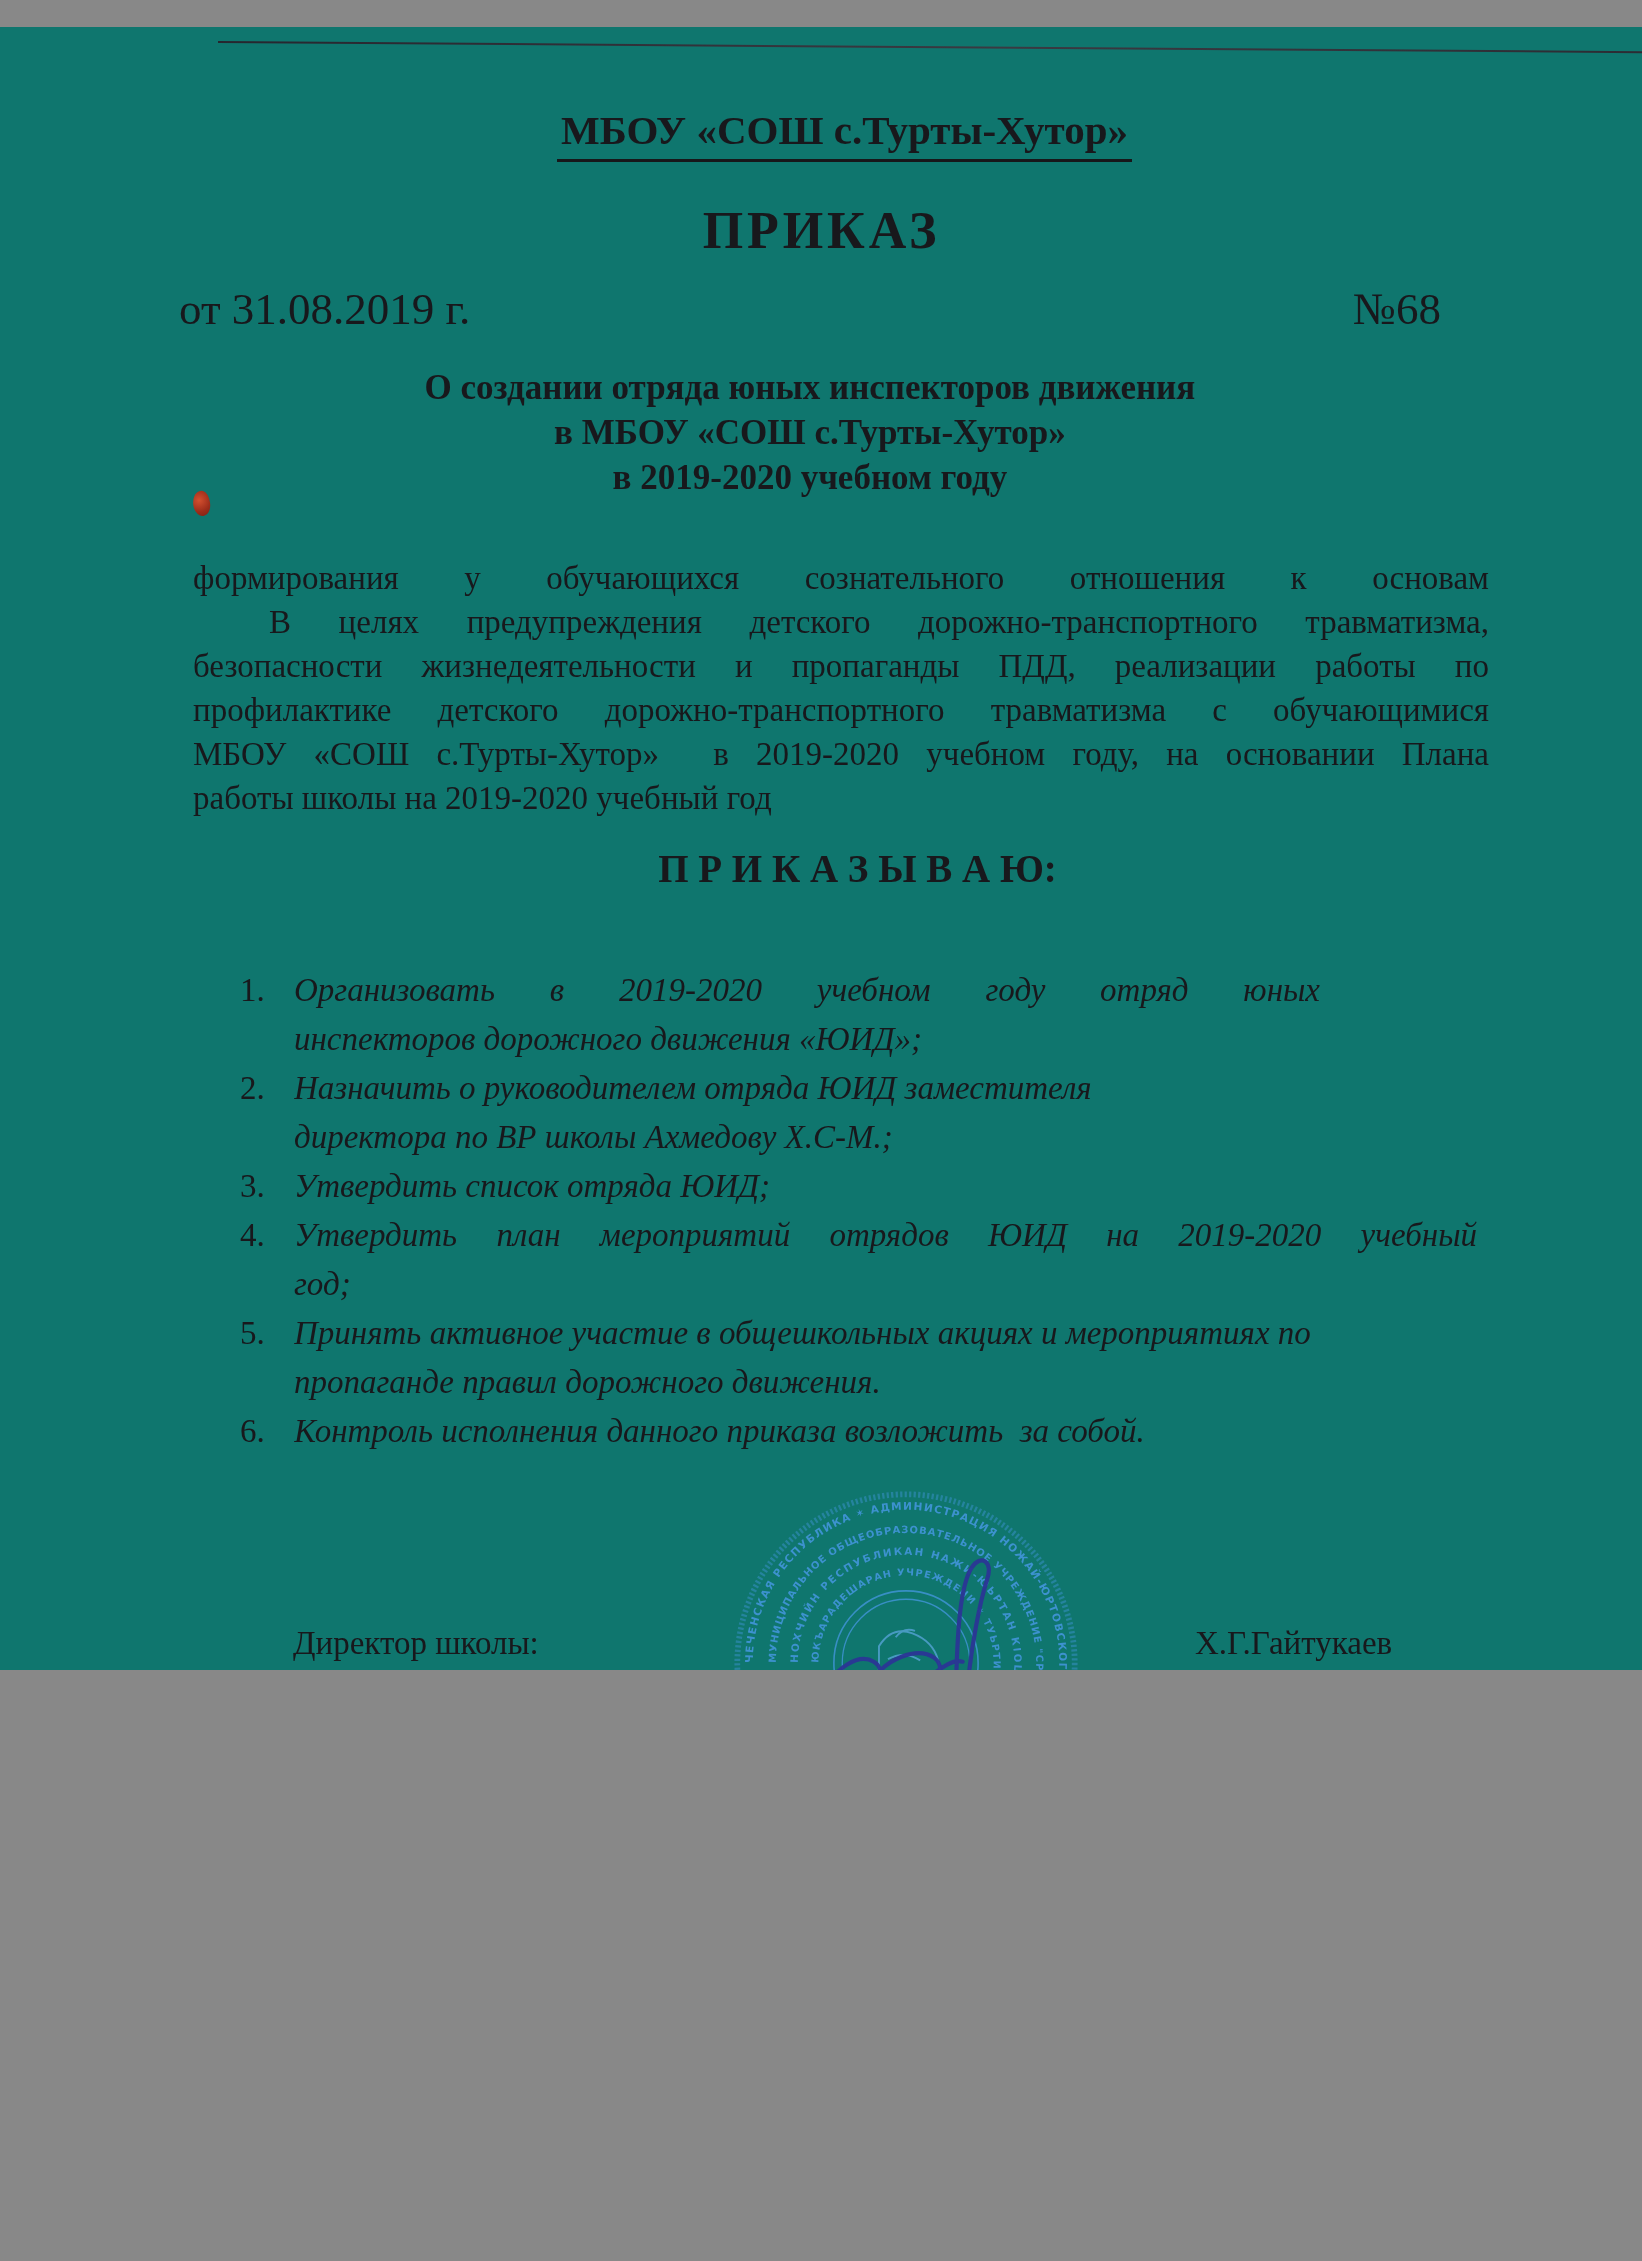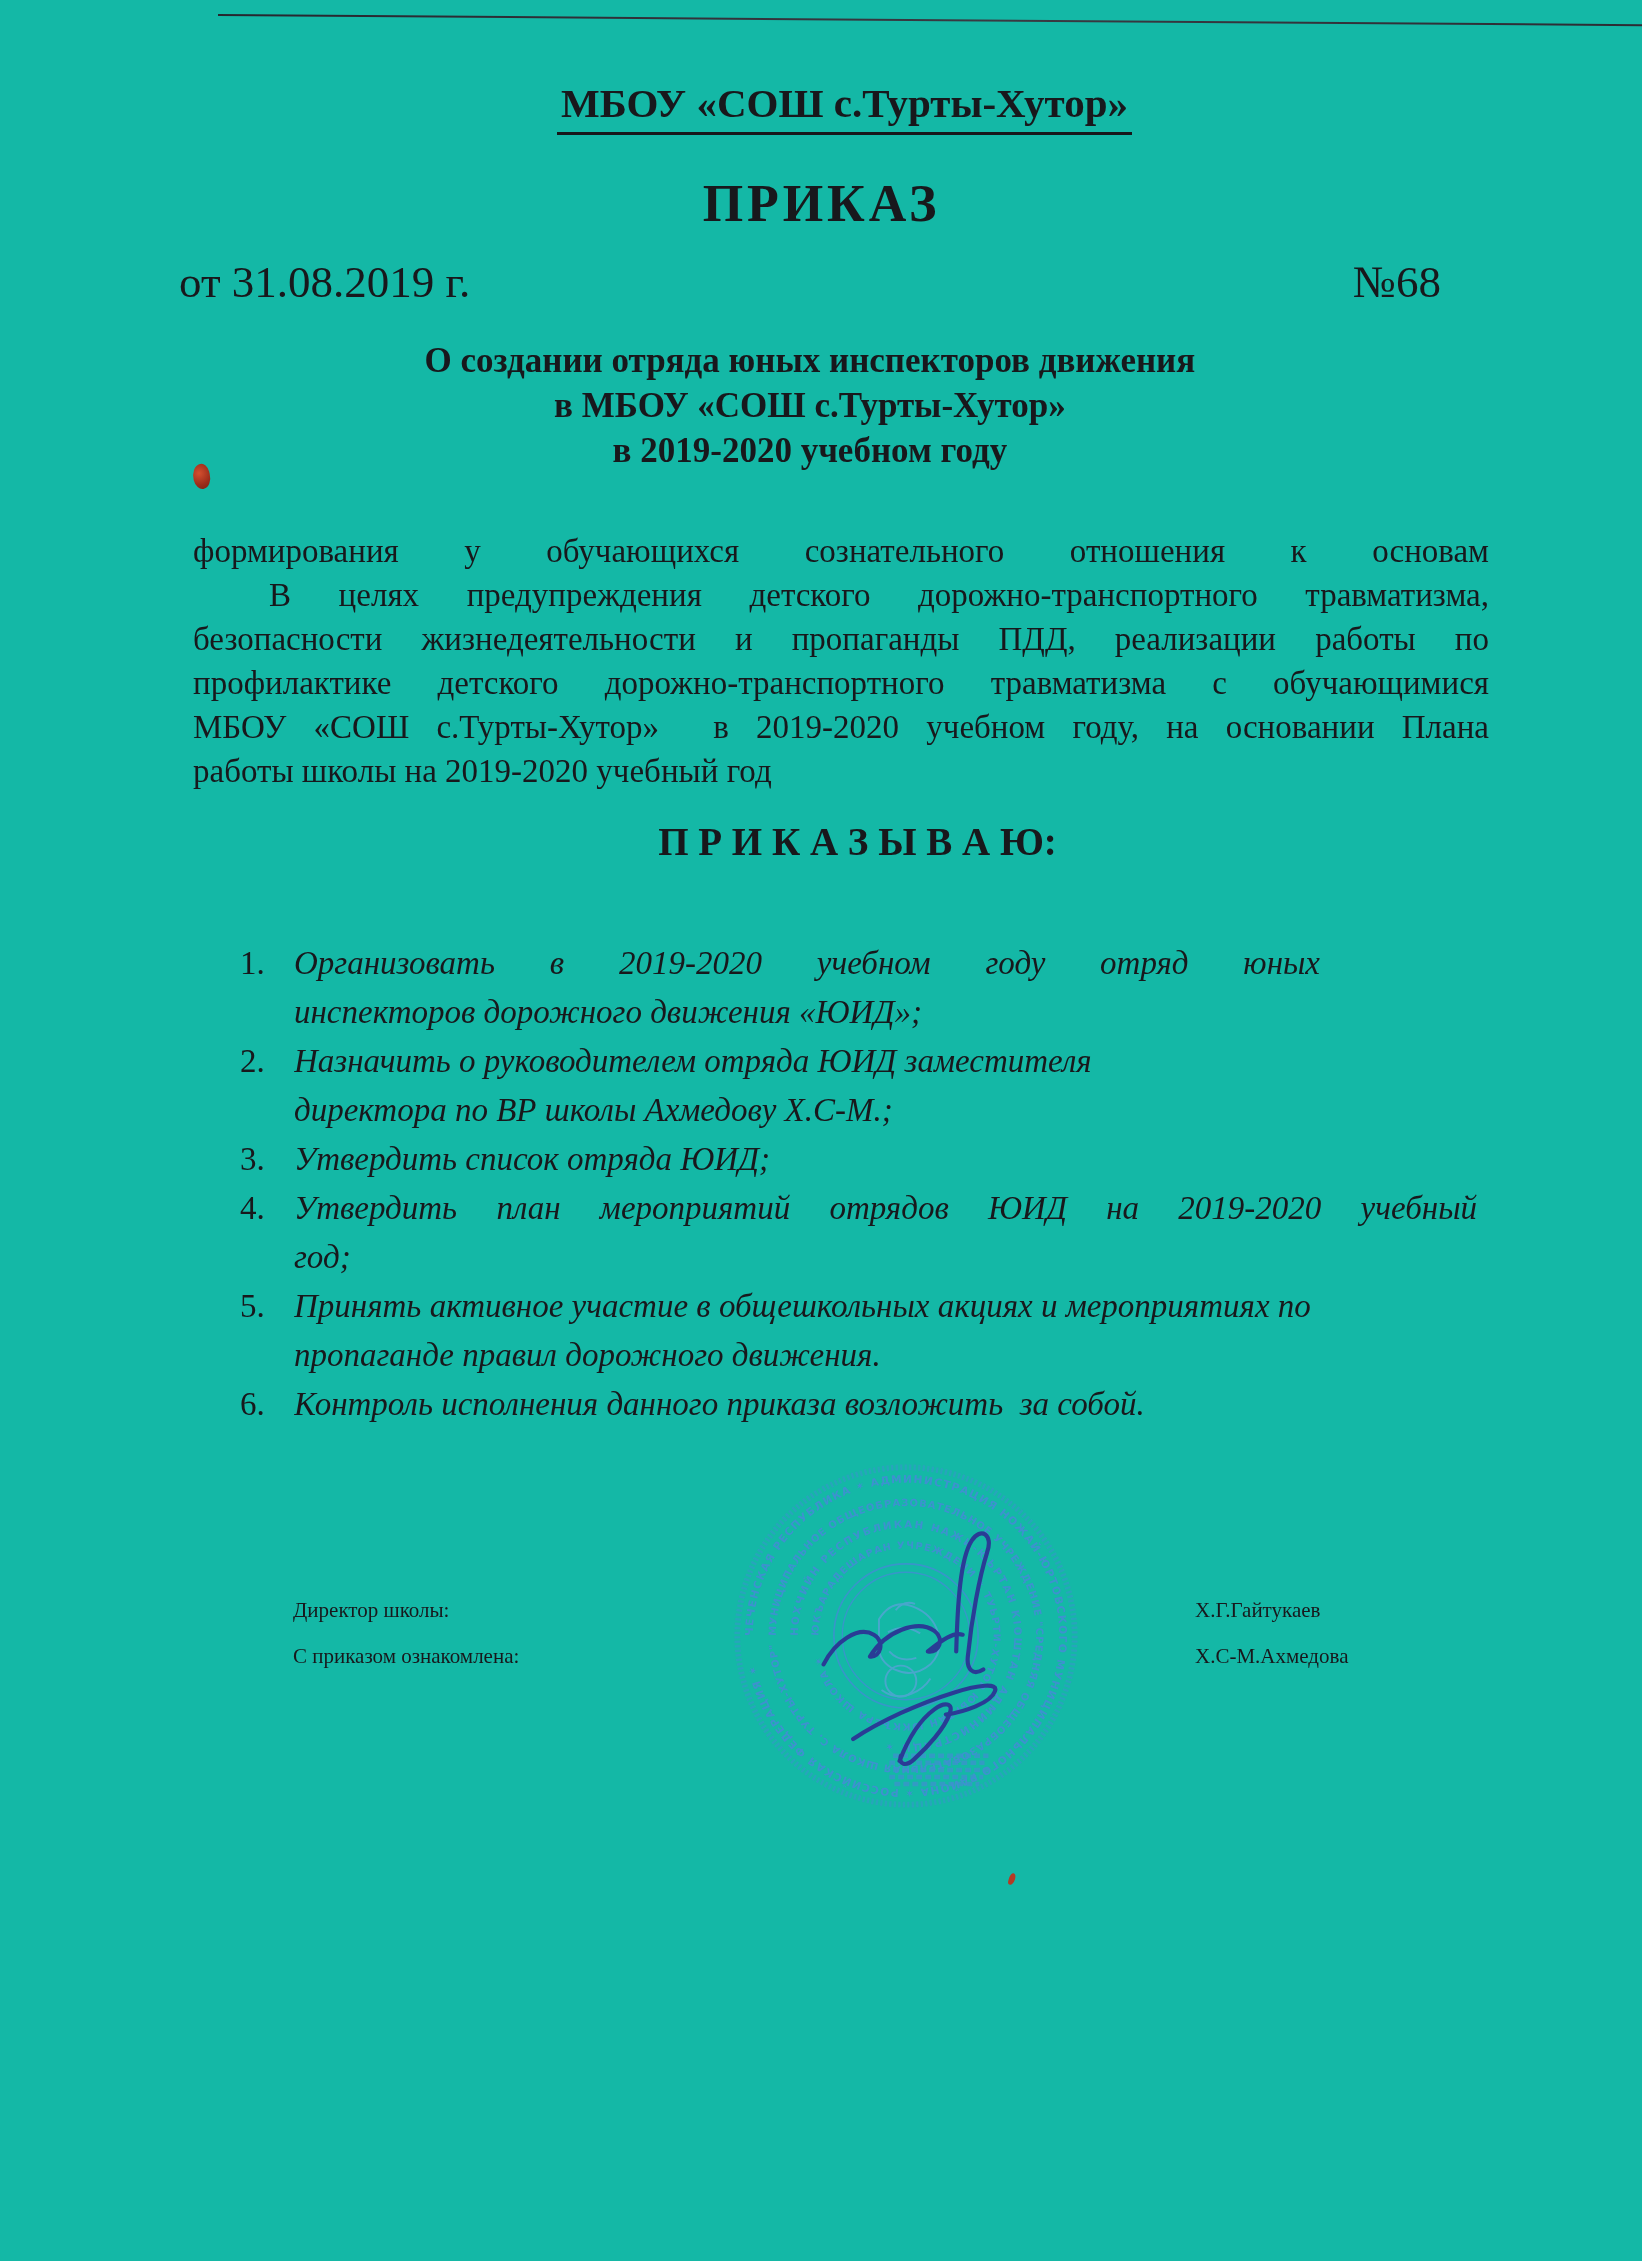--- a/index.html
+++ b/index.html
@@ -1,17 +1,17 @@
 <!DOCTYPE html>
 <html style="font-size:10.3px"><head>
 <meta charset="utf-8">
 <style>
   html,body{margin:0;padding:0;background:#888;}
-  .page{position:relative;width:1643px;height:2261px;background:#14b8a6;overflow:hidden;
-        font-family:"Liberation Serif", serif;color:#18181c;}
+  .page{position:relative;width:1643px;height:1643px;background:#0f766e;overflow:hidden;
+        font-family:"Liberation Serif", serif;color:#18181c;margin-top:27px;}
   .abs{position:absolute;}
   .center{left:0;right:0;text-align:center;}
   .scanline{position:absolute;left:218px;top:14px;width:1427px;height:1.9px;
             background:linear-gradient(90deg,#26262e 0%,#3a3a42 55%,#2c2c33 100%);
             transform:rotate(0.41deg);transform-origin:left center;}
   .orgname{top:79px;font-size:41px;font-weight:bold;transform:translateX(23px);}
   .orgname span{display:inline-block;border-bottom:3.9px solid #17171a;padding:0 3.9px 5.2px 3.9px;}
   .doctype{top:174px;font-size:52px;font-weight:bold;letter-spacing:3.9px;font-family:Liberation Serif, serif;}
   .daterow{top:256px;font-size:45px;}
   .date{left:179px;}
@@ -26,21 +26,21 @@
   .pline{height:44px;overflow:hidden;}
   .jl{text-align:justify;text-align-last:justify;}
   .indent{padding-left:76px;}
   .orderhead{top:819px;font-size:39px;font-weight:bold;transform:translateX(36px);}
   .olist{left:240px;top:939px;font-size:33px;line-height:49px;}
   .oitem{display:flex;}
   .onum{width:54px;flex:0 0 54px;}
   .otext{width:1183px;font-style:italic;}
   .oline{height:49px;overflow:hidden;}
   .oline.j1{width:1026px;}
-  .sigrow{font-size:21px;}
+  .sigrow{font-size:33px;}
   .siglabel{left:293px;}
   .signame{left:1195px;}
   .r1{top:1598px;}
   .r2{top:1644px;}
   .stampbox{left:727px;top:1457px;width:358px;height:358px;}
   .stamp-text{font-family:"DejaVu Sans", sans-serif;font-weight:bold;}
 </style>
 </head>
 <body>
 

